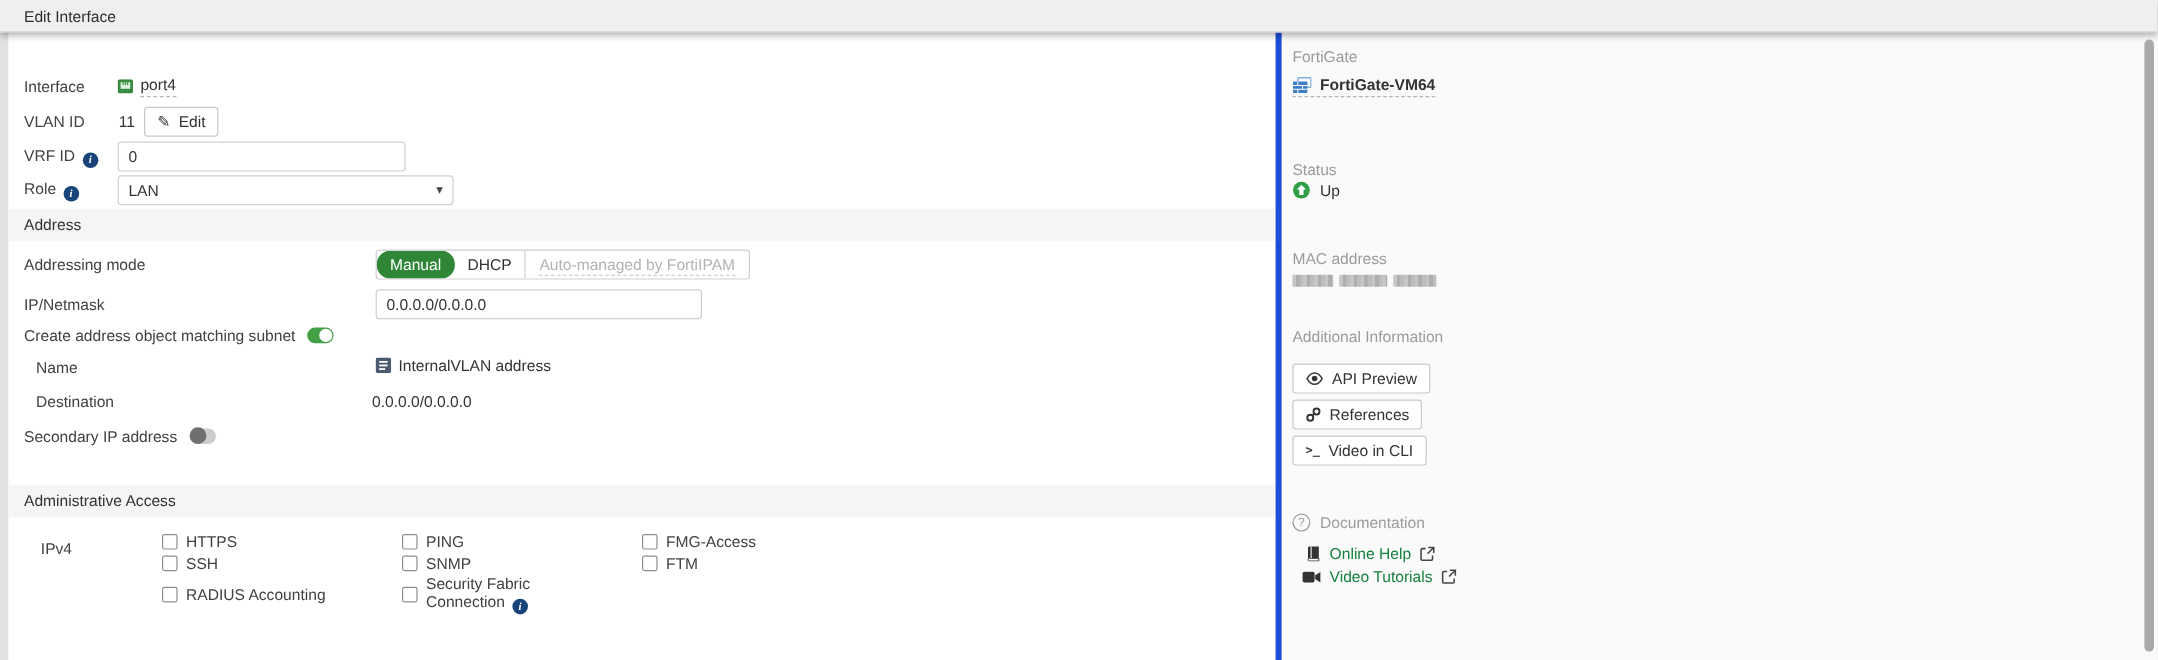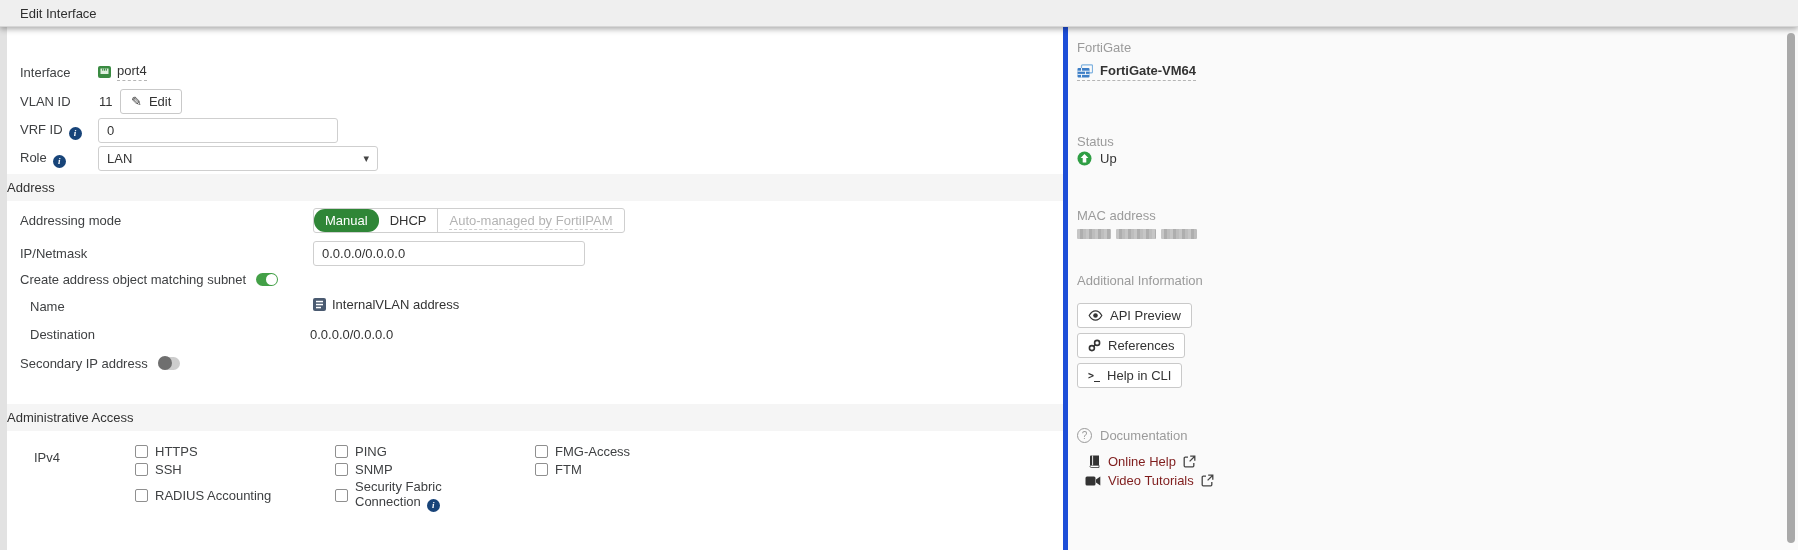--- a/index.html
+++ b/index.html
@@ -20,21 +20,21 @@
           background:#fafafa; border-left:5px solid #1d4ed8; }
   .scroll-thumb { position:absolute; left:1787px; top:33px; width:8px; height:510px;
           border-radius:4px; background:#a9a9a9; z-index:11; }
   
   .abs { position:absolute; }
   .lbl { color:#3f4143; white-space:nowrap; }
   .val { color:#333; white-space:nowrap; }
   .flex { display:flex; align-items:center; }
   .band { position:absolute; left:0; width:1056px; height:27px; background:#f5f5f5;
           line-height:27px; color:#333; }
-  .band span { }
+  .band span { margin-left:13px; }
   .info-i { display:inline-block; width:13px; height:13px; border-radius:50%;
             background:#184479; color:#fff; font-size:9px; font-weight:bold;
             font-style:italic; font-family:"Liberation Serif",serif;
             text-align:center; line-height:13px; margin-left:6px; vertical-align:-2px; }
   .tb { height:25px; border:1px solid #cfcfcf; border-radius:3px; background:#fff;
         font-family:"Liberation Sans",sans-serif; font-size:13px; color:#333;
         padding:0 8px; outline:none; }
   .dashed-u { border-bottom:1px dashed #b5b5b5; padding-bottom:2px; }
   
   .seg { display:inline-flex; height:25px; border:1px solid #cfcfcf; border-radius:3px;
@@ -58,21 +58,21 @@
   .cbitem { display:flex; align-items:center; gap:7px; }
   
   .btn { display:inline-flex; align-items:center; gap:7px; height:25px; padding:0 10px;
          background:#fff; border:1px solid #c9c9c9; border-radius:3px; color:#333;
          cursor:pointer; white-space:nowrap; }
   
   .grid { display:grid; grid-template-columns:200px 200px 200px; row-gap:3px;
           align-items:center; }
   
   .glabel { color:#9b9b9b; white-space:nowrap; }
-  .link { color:#7f1d1d; text-decoration:none; white-space:nowrap; }
+  .link { color:#15803d; text-decoration:none; white-space:nowrap; }
   .q-i { display:inline-flex; width:15px; height:15px; border-radius:50%;
          border:1.4px solid #9a9a9a; color:#9a9a9a; font-size:10px;
          align-items:center; justify-content:center; flex:none; }
   .mac-blk { display:inline-block; height:10px; border-radius:1px; margin-right:5px;
              background:repeating-linear-gradient(90deg,#c6c6c6 0 3px,#aeaeae 3px 6px,#bdbdbd 6px 9px);
              filter:blur(0.4px); }
   .term-glyph { font-family:"DejaVu Sans Mono",monospace; font-size:10px; font-weight:bold; color:#333; }
   .pencil { font-size:13px; color:#333; line-height:1; }
   .caret { color:#444; font-size:11px; }
   .seclabel { width:114px; white-space:normal; line-height:1.15; }
@@ -237,21 +237,21 @@
           <circle cx="3.9" cy="9.1" r="2.5"></circle>
           <circle cx="9.1" cy="3.9" r="2.5"></circle>
           <path d="M5.4 7.6 L7.6 5.4"></path>
         </g>
       </svg>
     <span>References</span>
   </span>
 
   <span class="abs btn" style="left:9px;top:336px">
     <span class="term-glyph">&gt;_</span>
-    <span>Help in CLI</span>
+    <span>Video in CLI</span>
   </span>
 
   <span class="abs flex" style="left:9px;top:401px;gap:8px">
     <span class="q-i">?</span>
     <span class="glabel">Documentation</span>
   </span>
 
   <span class="abs flex" style="left:20px;top:427px;gap:7px">
     <svg width="13" height="13" viewBox="0 0 13 13">
         <path d="M2 1.6 C2 1 2.5 0.5 3.1 0.5 H11 V10.3 H3.1 C2.5 10.3 2 10.8 2 11.4 V1.6 Z" fill="#333"></path>

